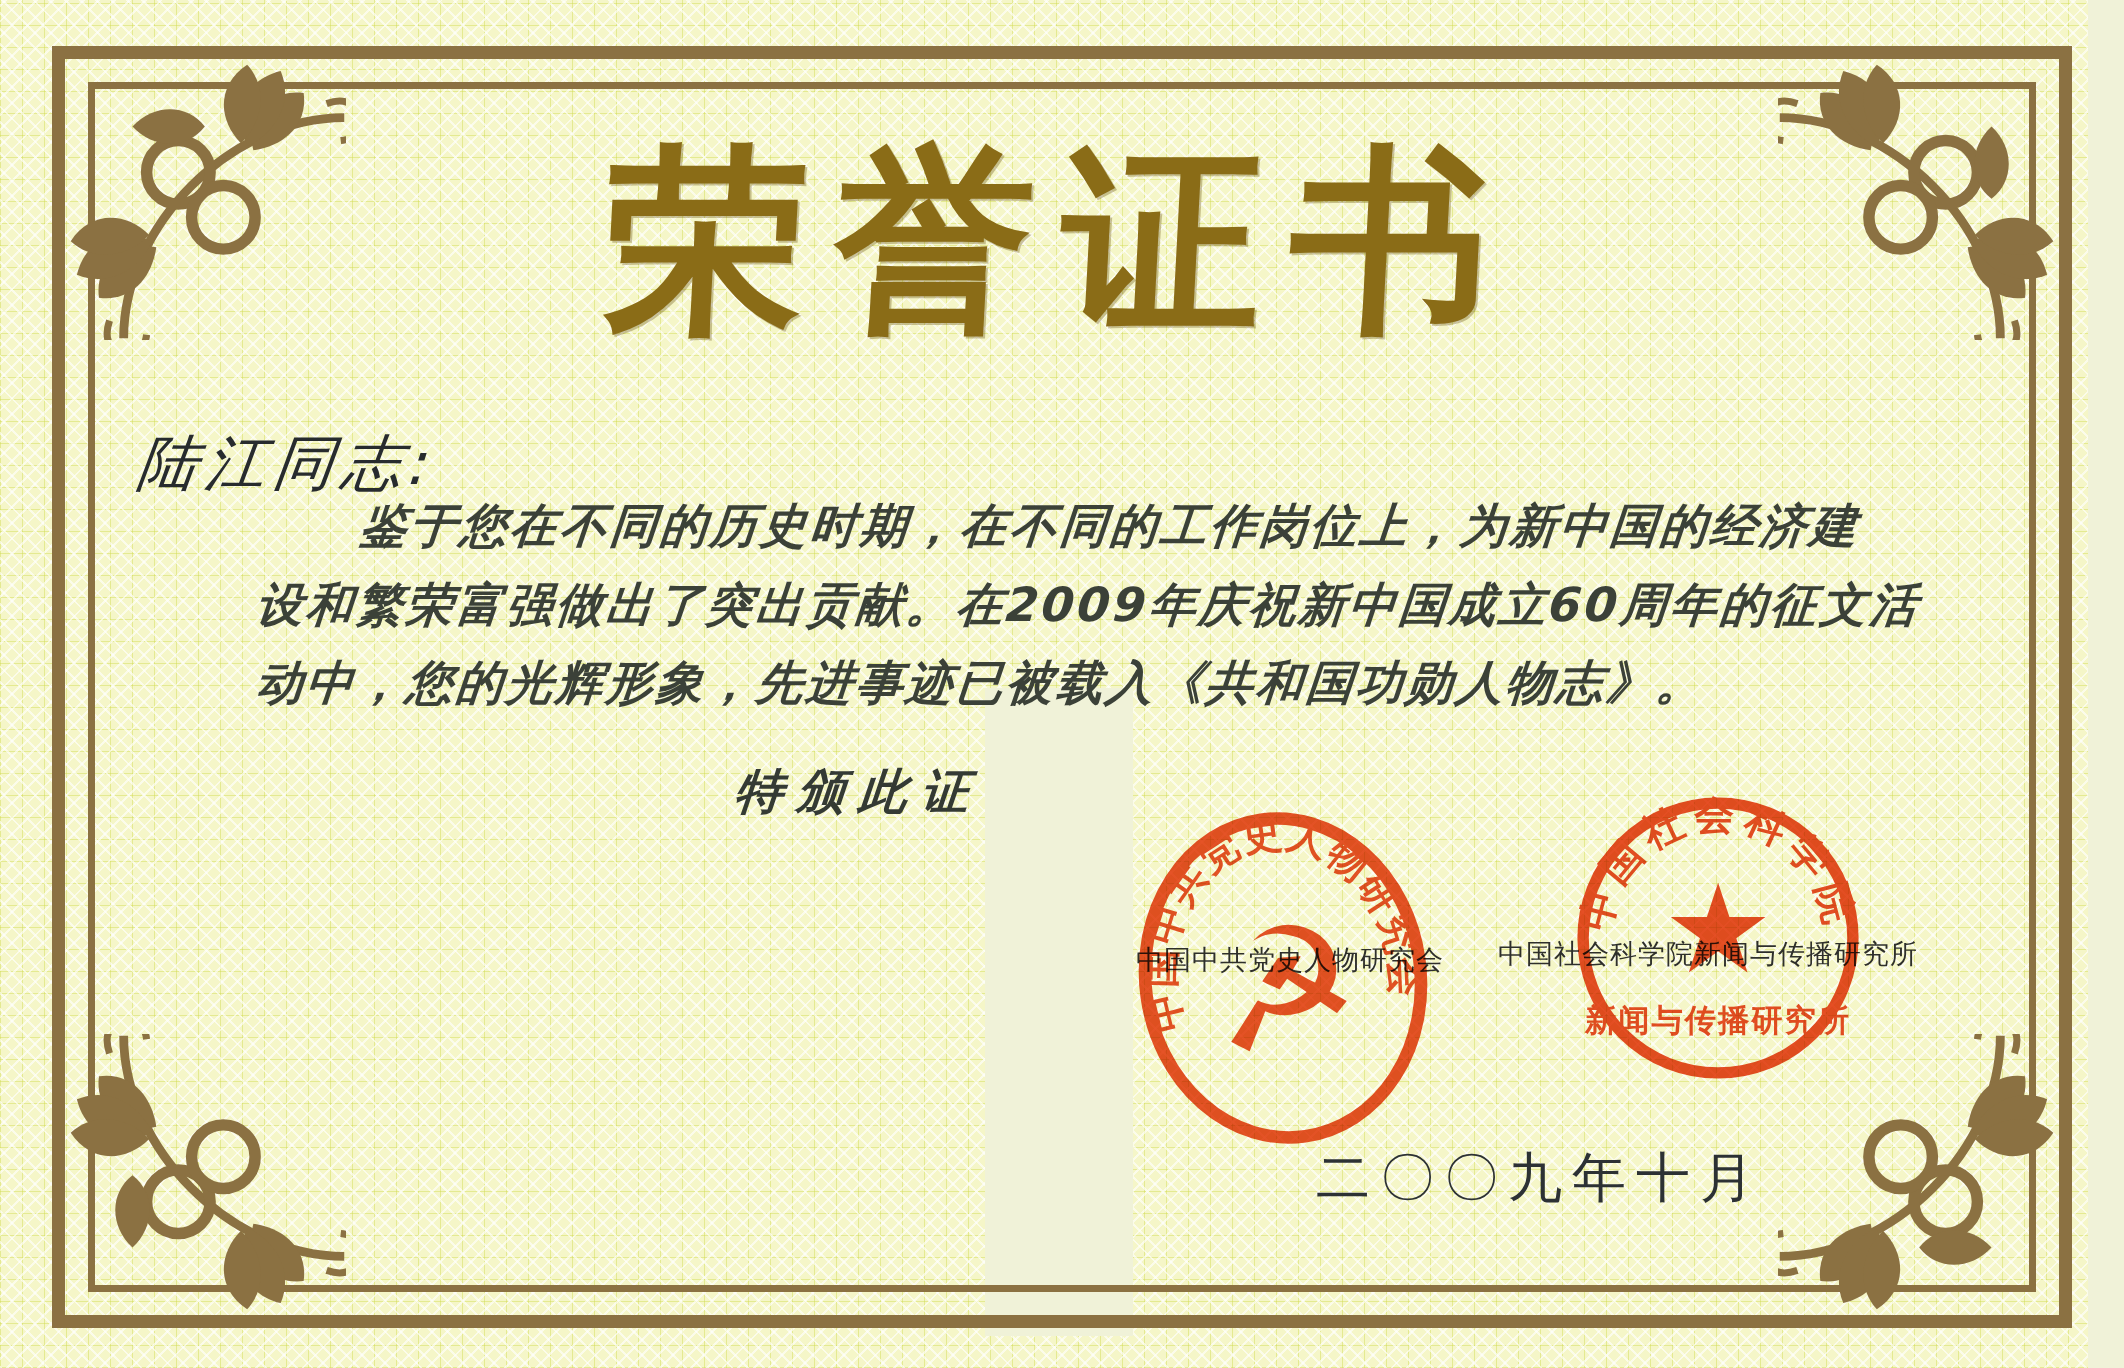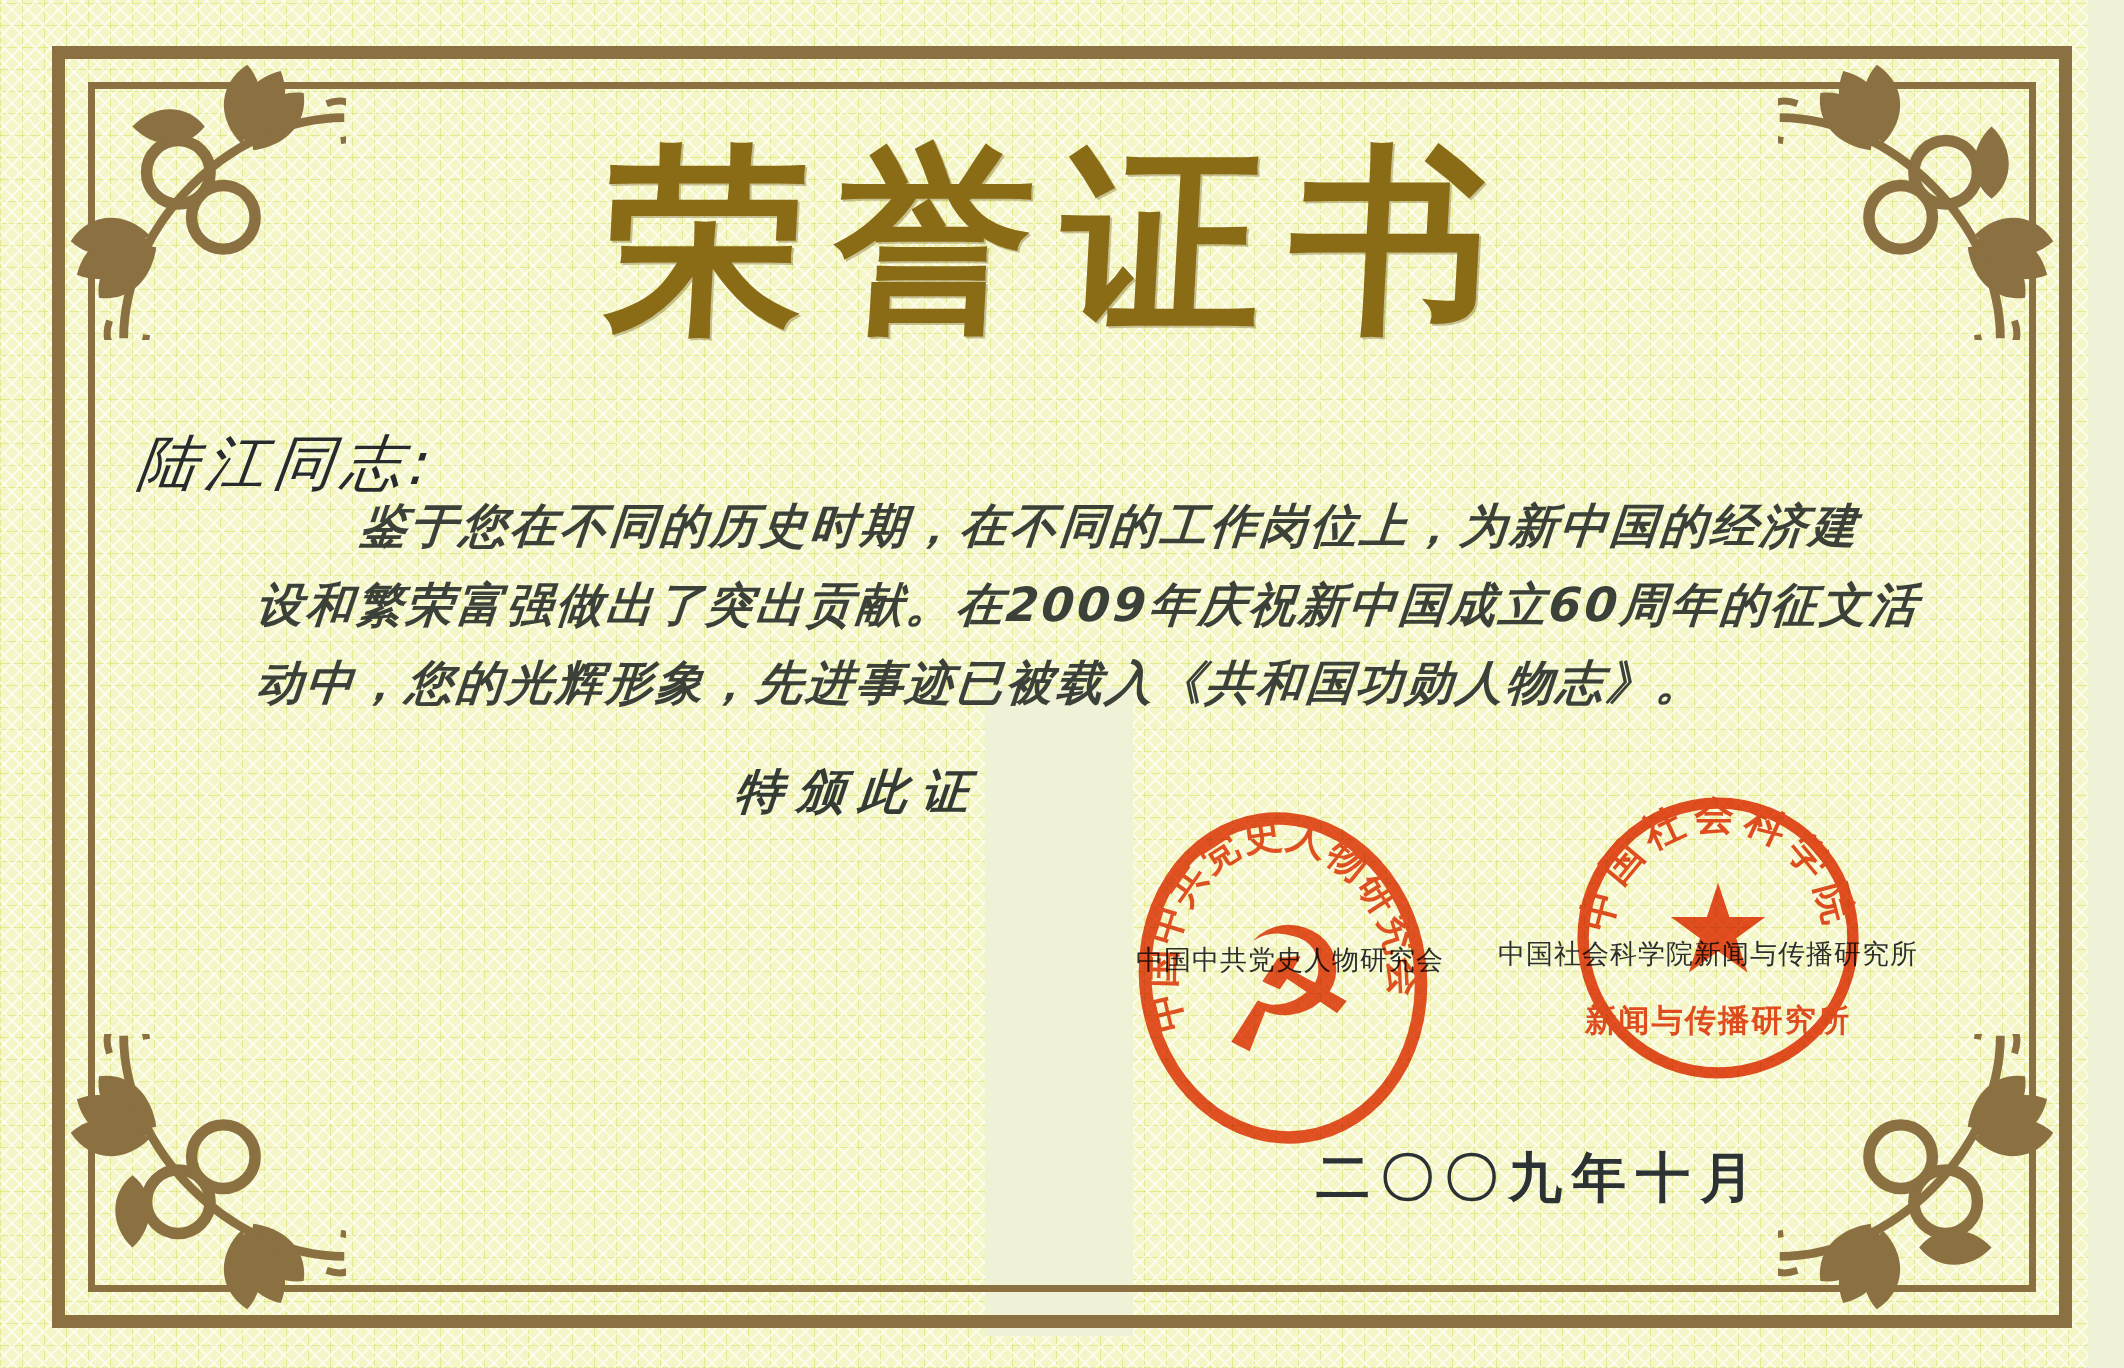--- a/index.html
+++ b/index.html
@@ -54,21 +54,21 @@
     font-style:italic;font-weight:600;transform:skewX(-5deg);
   }
   .issuer{
     font-family:"DejaVu Serif",serif;
     font-size:27px;color:#2e2f2b;letter-spacing:1px;text-align:center;
   }
   .issuer-left{left:1080px;top:942px;width:420px;}
   .issuer-right{left:1488px;top:936px;width:440px;}
   .date{
     left:1316px;top:1142px;width:400px;text-align:center;
-    font-size:54px;letter-spacing:10px;color:#2c3134;font-weight:700;
+    font-size:54px;letter-spacing:10px;color:#2c3134;font-weight:400;
   }
   
   .seal{position:absolute;z-index:3;mix-blend-mode:multiply;opacity:.95;}
   .seal-left{left:1128px;top:808px;width:310px;height:340px;transform:rotate(-8deg);}
   .seal-right{left:1566px;top:786px;width:304px;height:304px;}
   .hidden-defs{position:absolute;width:0;height:0;overflow:hidden;}
 </style>
 </head>
 <body>
 

